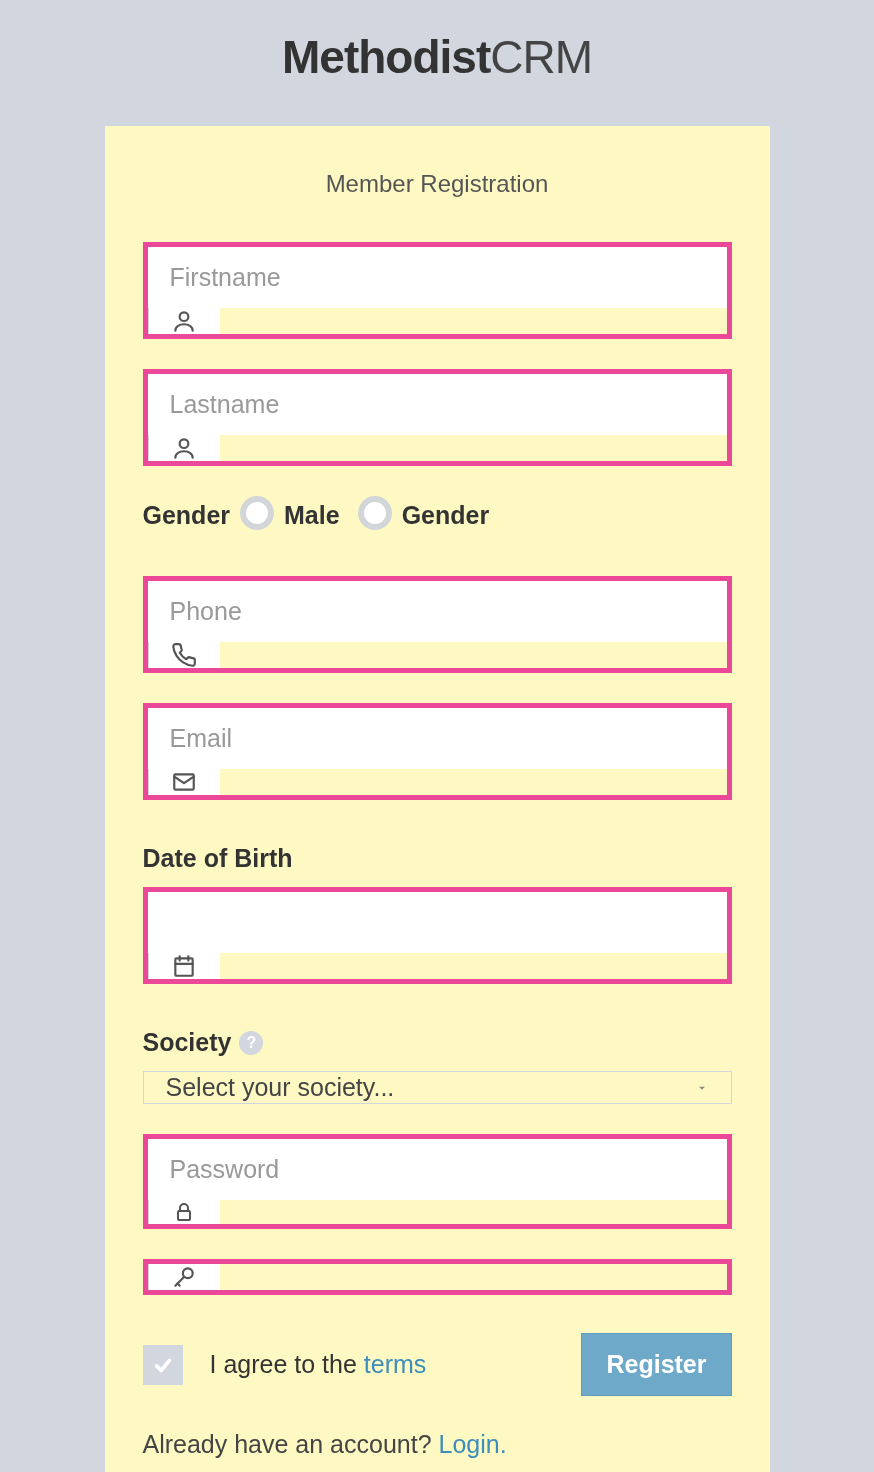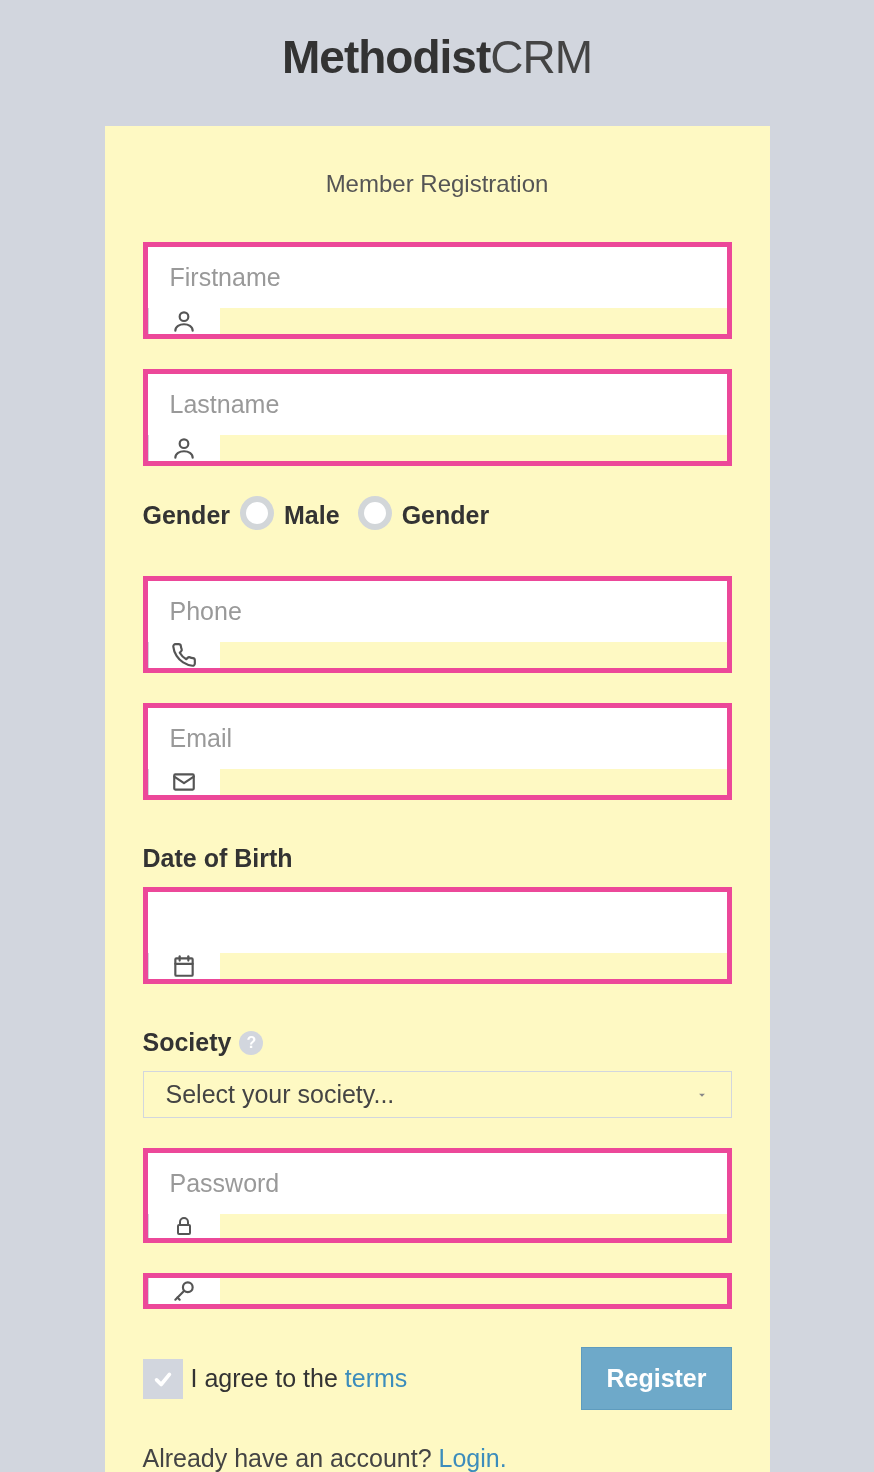--- a/index.html
+++ b/index.html
@@ -109,41 +109,41 @@
       font-size: 16px;
       font-weight: 700;
       display: inline-flex;
       align-items: center;
       justify-content: center;
     }
     .select-wrap {
       border: 1px solid #d2d6de;
       display: flex;
       align-items: center;
-      padding: 8px 22px;
+      padding: 1px 22px;
       cursor: pointer;
     }
     .select-text {
       flex: 1;
       font-size: 25px;
       color: #444;
     }
     .select-caret {
       color: #888;
     }
     .footer-row {
       display: flex;
       align-items: center;
       justify-content: space-between;
       margin-top: 38px;
     }
     .agree-wrap {
       display: flex;
       align-items: center;
-      gap: 8px;
+      gap: 27px;
       font-size: 25px;
       color: #333;
     }
     .check-box {
       width: 40px;
       height: 40px;
       background: #d2d6de;
       display: flex;
       align-items: center;
       justify-content: center;

